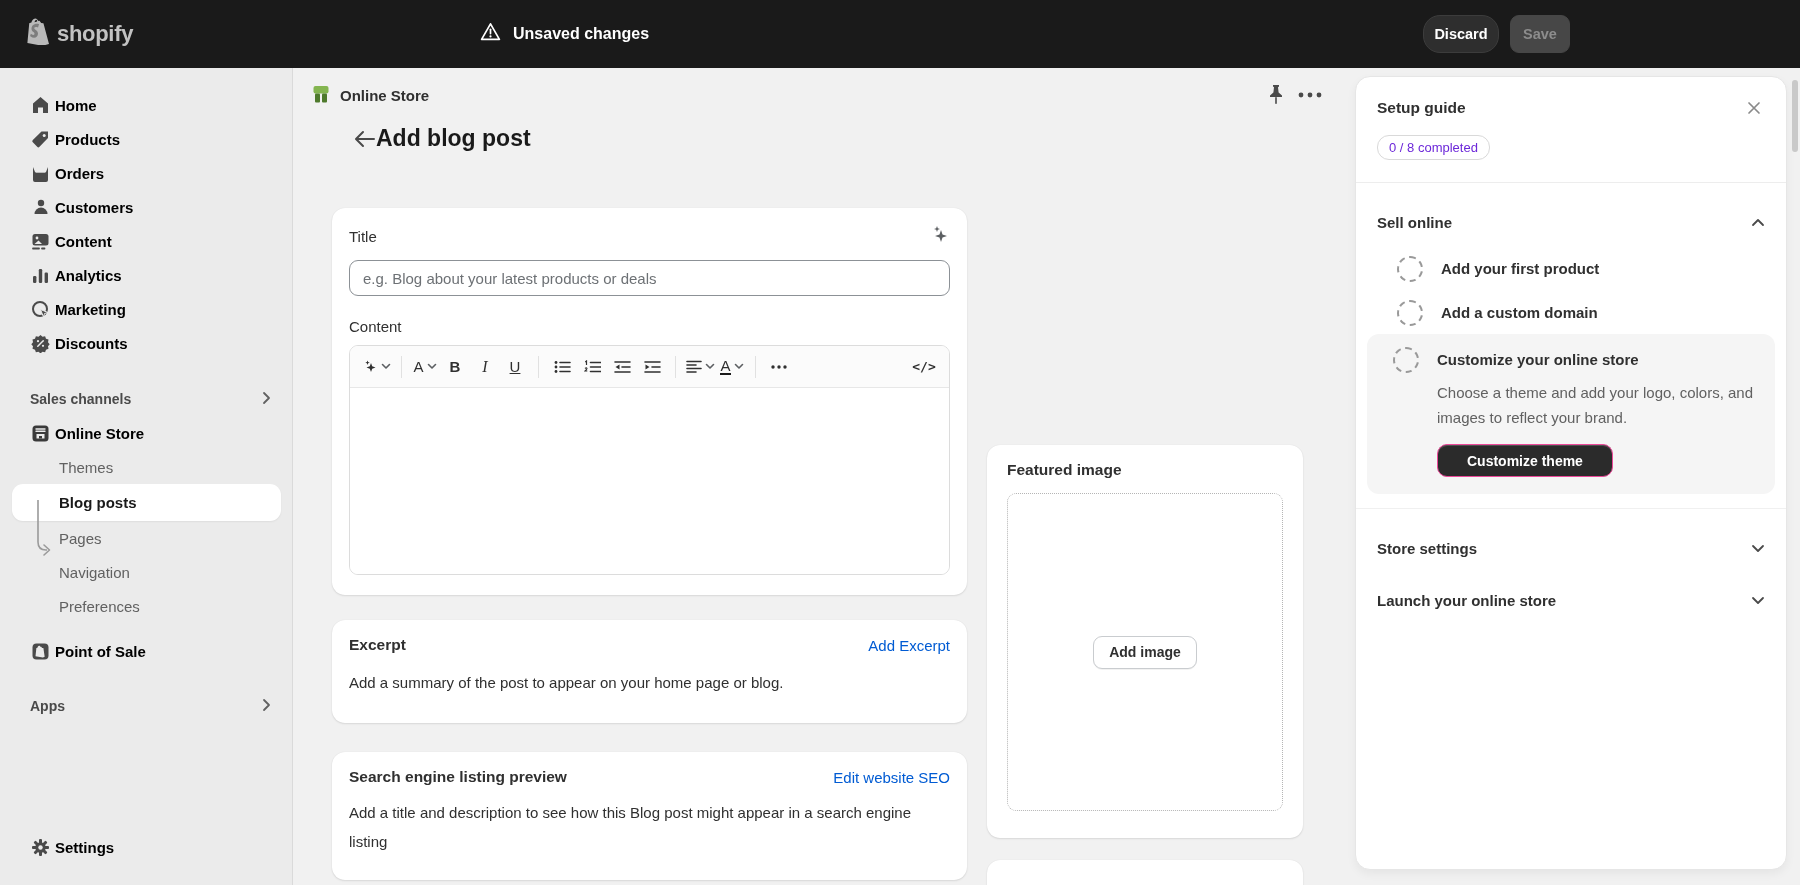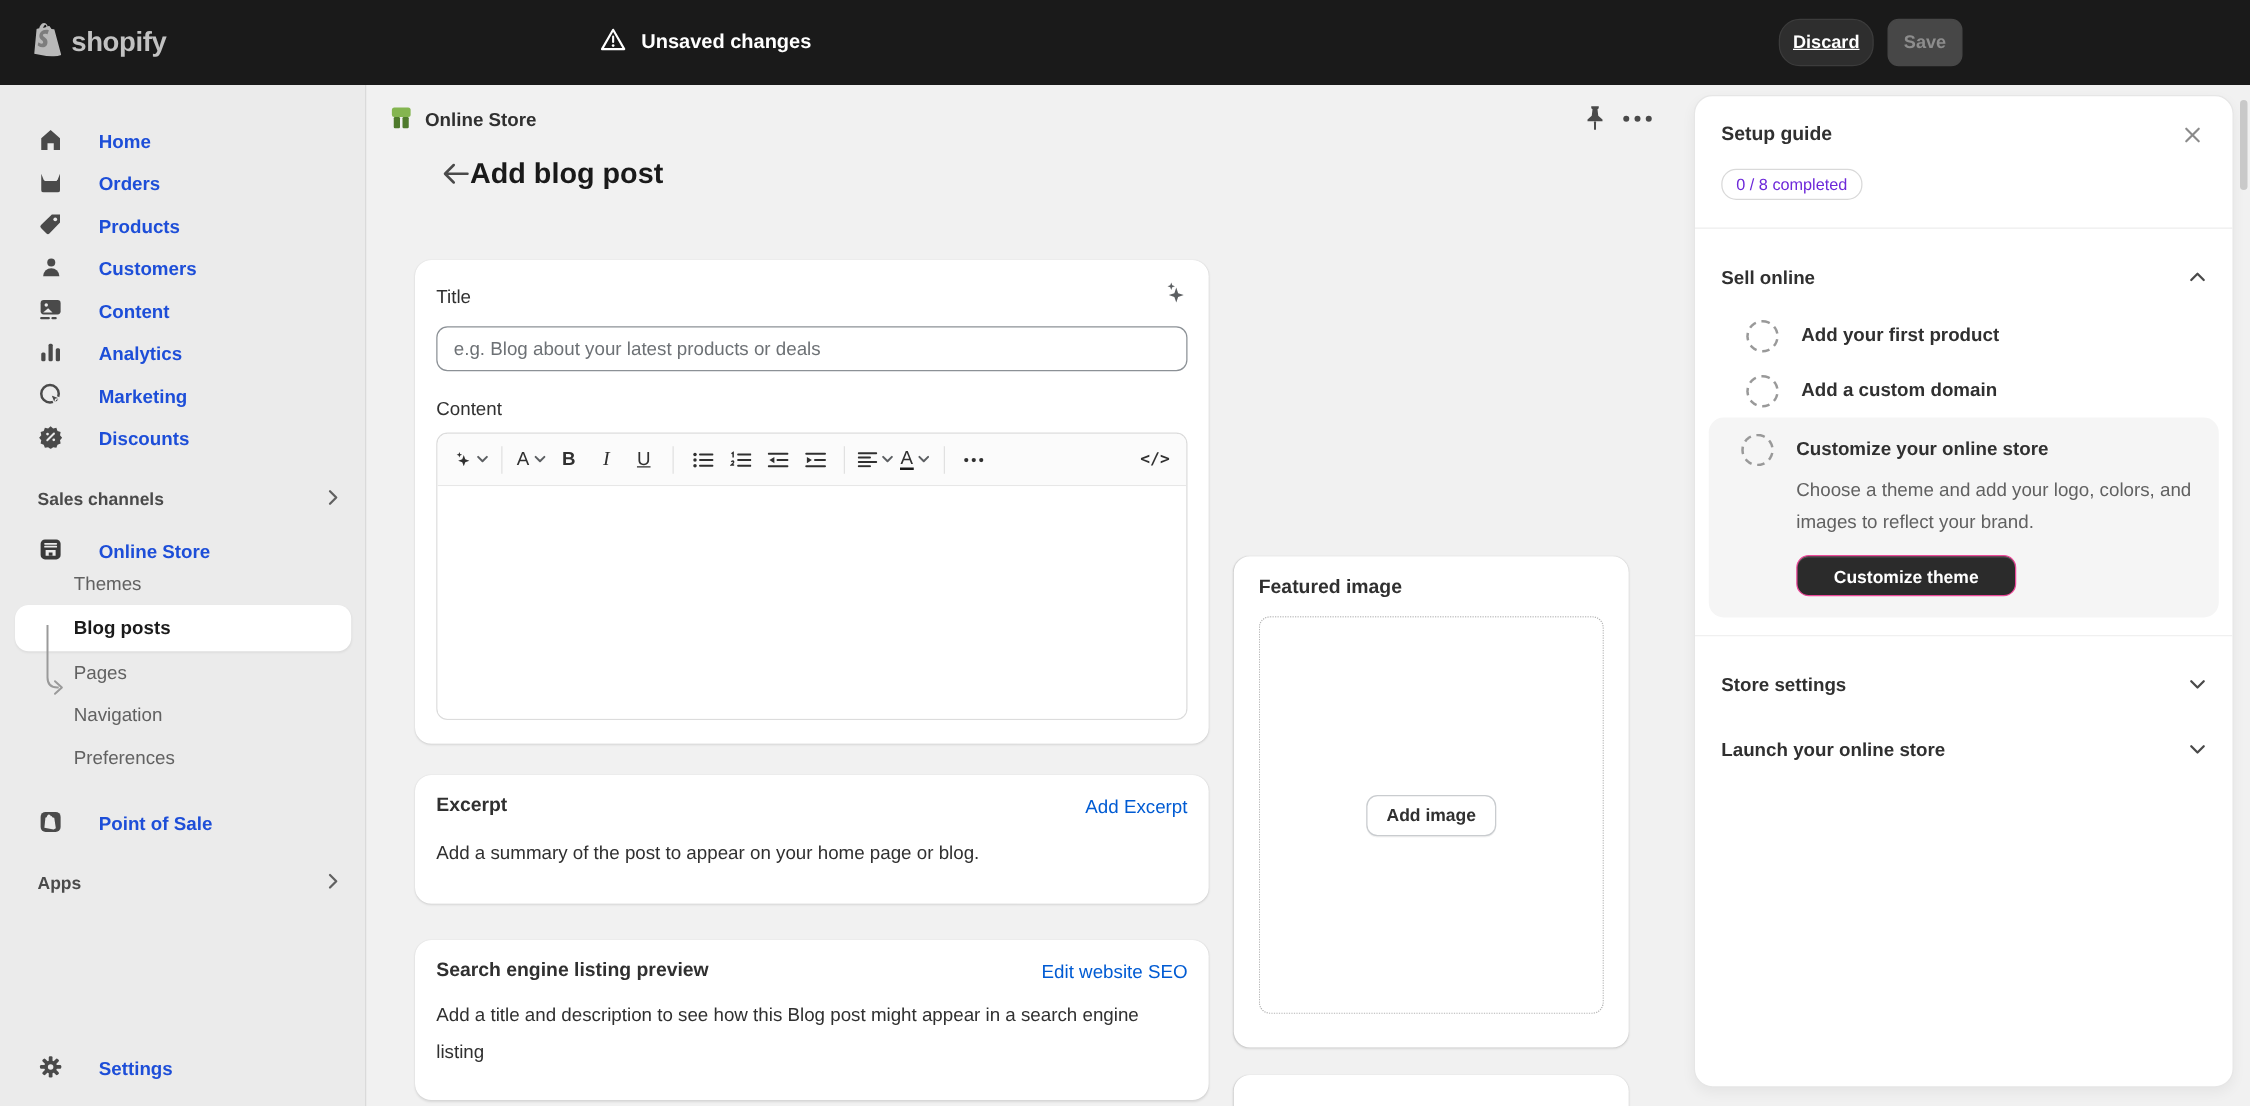--- a/index.html
+++ b/index.html
@@ -8,30 +8,30 @@
   #app { position:relative; width:1800px; height:885px; overflow:hidden; background:#f1f1f1; }
 
   
   .topbar { position:absolute; left:0; top:0; width:1800px; height:68px; background:#1a1a1a; }
   .brand { position:absolute; left:25px; top:18px; display:flex; align-items:center; gap:8px; }
   .brand-word { font-size:22px; font-weight:700; color:#c2c2c2; letter-spacing:-0.3px; }
   .tb-alert { position:absolute; left:480px; top:22px; display:flex; align-items:center; gap:12px; }
   .tb-alert span { color:#ffffff; font-size:16px; font-weight:700; }
   .tb-actions { position:absolute; left:1423px; top:15px; display:flex; gap:11px; }
   .btn-discard { width:76px; height:38px; background:#2e2e2e; border:1px solid #3c3c3c; border-radius:17px;
-                 color:#fff; font-size:14.5px; font-weight:600; font-family:inherit; cursor:pointer;text-decoration:underline; }
+                 color:#fff; font-size:14.5px; font-weight:600; font-family:inherit; cursor:pointer; }
   .btn-save { width:60px; height:38px; background:#474747; border:1px solid #474747; border-radius:9px;
               color:#8d8d8d; font-size:14.5px; font-weight:600; font-family:inherit; }
 
   
   .sidebar { position:absolute; left:0; top:68px; width:293px; height:817px; background:#ebebeb;
              border-right:1px solid rgba(0,0,0,0.07); }
   .nav { position:absolute; left:12px; top:20px; width:269px; }
-  .nav-row { display:flex; align-items:flex-end; gap:28px; height:34px; padding-left:18px;
-             font-size:15px; font-weight:600; color:#1d4ed8; border-radius:10px; cursor:pointer; }
+  .nav-row { display:flex; align-items:center; gap:4px; height:34px; padding-left:18px;
+             font-size:15px; font-weight:600; color:#000000; border-radius:10px; cursor:pointer; }
   .nav-row .ic { width:21px; height:21px; display:flex; align-items:center; justify-content:center; flex:0 0 21px; }
   .nav-header { display:flex; align-items:center; justify-content:space-between; height:22px;
                 padding:0 10px 0 18px; font-size:14px; font-weight:600; color:#4a4a4a; cursor:pointer; }
   .nav-sub { display:flex; align-items:center; height:34px; padding-left:47px; font-size:15px;
              font-weight:500; color:#616161; cursor:pointer; }
   .nav-sub.selected { height:37px; background:#ffffff; border-radius:11px; color:#1a1a1a; font-weight:700;
                       box-shadow:0 1px 2px rgba(0,0,0,0.06);text-align:center; }
   .tree-connector { position:absolute; left:21px; top:430px; z-index:3; pointer-events:none; }
   .settings-row { position:absolute; left:12px; top:762px; width:269px; }
 
@@ -150,36 +150,36 @@
         <span class="ic">
             <svg width="19" height="18" viewBox="0 0 19 18">
               <path d="M9.5 1 17 7.5 V17 H12 V11.5 H7 V17 H2 V7.5 Z" fill="#4a4a4a"></path>
             </svg>
           </span>
         <span>Home</span>
       </div>
 
       <div class="nav-row">
         <span class="ic">
+            <svg width="19" height="19" viewBox="0 0 19 19">
+              <path d="M10.5 1.5 H17 V8 L8.5 16.8 a1.6 1.6 0 0 1 -2.3 0 L1.8 12.3 a1.6 1.6 0 0 1 0 -2.3 Z" fill="#4a4a4a"></path>
+              <circle cx="13.2" cy="5.4" r="1.5" fill="#ebebeb"></circle>
+            </svg>
+          </span>
+        <span>Products</span>
+      </div>
+
+      <div class="nav-row">
+        <span class="ic">
             <svg width="19" height="17" viewBox="0 0 19 17">
               <path d="M2 2 h15 v13 a2 2 0 0 1 -2 2 h-11 a2 2 0 0 1 -2-2 Z M2 2 l2 5 h11 l2-5" fill="#4a4a4a"></path>
               <path d="M4.5 7 h10" stroke="#ebebeb" stroke-width="1.4"></path>
             </svg>
           </span>
         <span>Orders</span>
-      </div>
-
-      <div class="nav-row">
-        <span class="ic">
-            <svg width="19" height="19" viewBox="0 0 19 19">
-              <path d="M10.5 1.5 H17 V8 L8.5 16.8 a1.6 1.6 0 0 1 -2.3 0 L1.8 12.3 a1.6 1.6 0 0 1 0 -2.3 Z" fill="#4a4a4a"></path>
-              <circle cx="13.2" cy="5.4" r="1.5" fill="#ebebeb"></circle>
-            </svg>
-          </span>
-        <span>Products</span>
       </div>
 
       <div class="nav-row">
         <span class="ic">
             <svg width="18" height="18" viewBox="0 0 18 18">
               <circle cx="9" cy="5" r="3.2" fill="#4a4a4a"></circle>
               <path d="M2.5 16 a6.5 6.5 0 0 1 13 0 Z" fill="#4a4a4a"></path>
             </svg>
           </span>
         <span>Customers</span>

